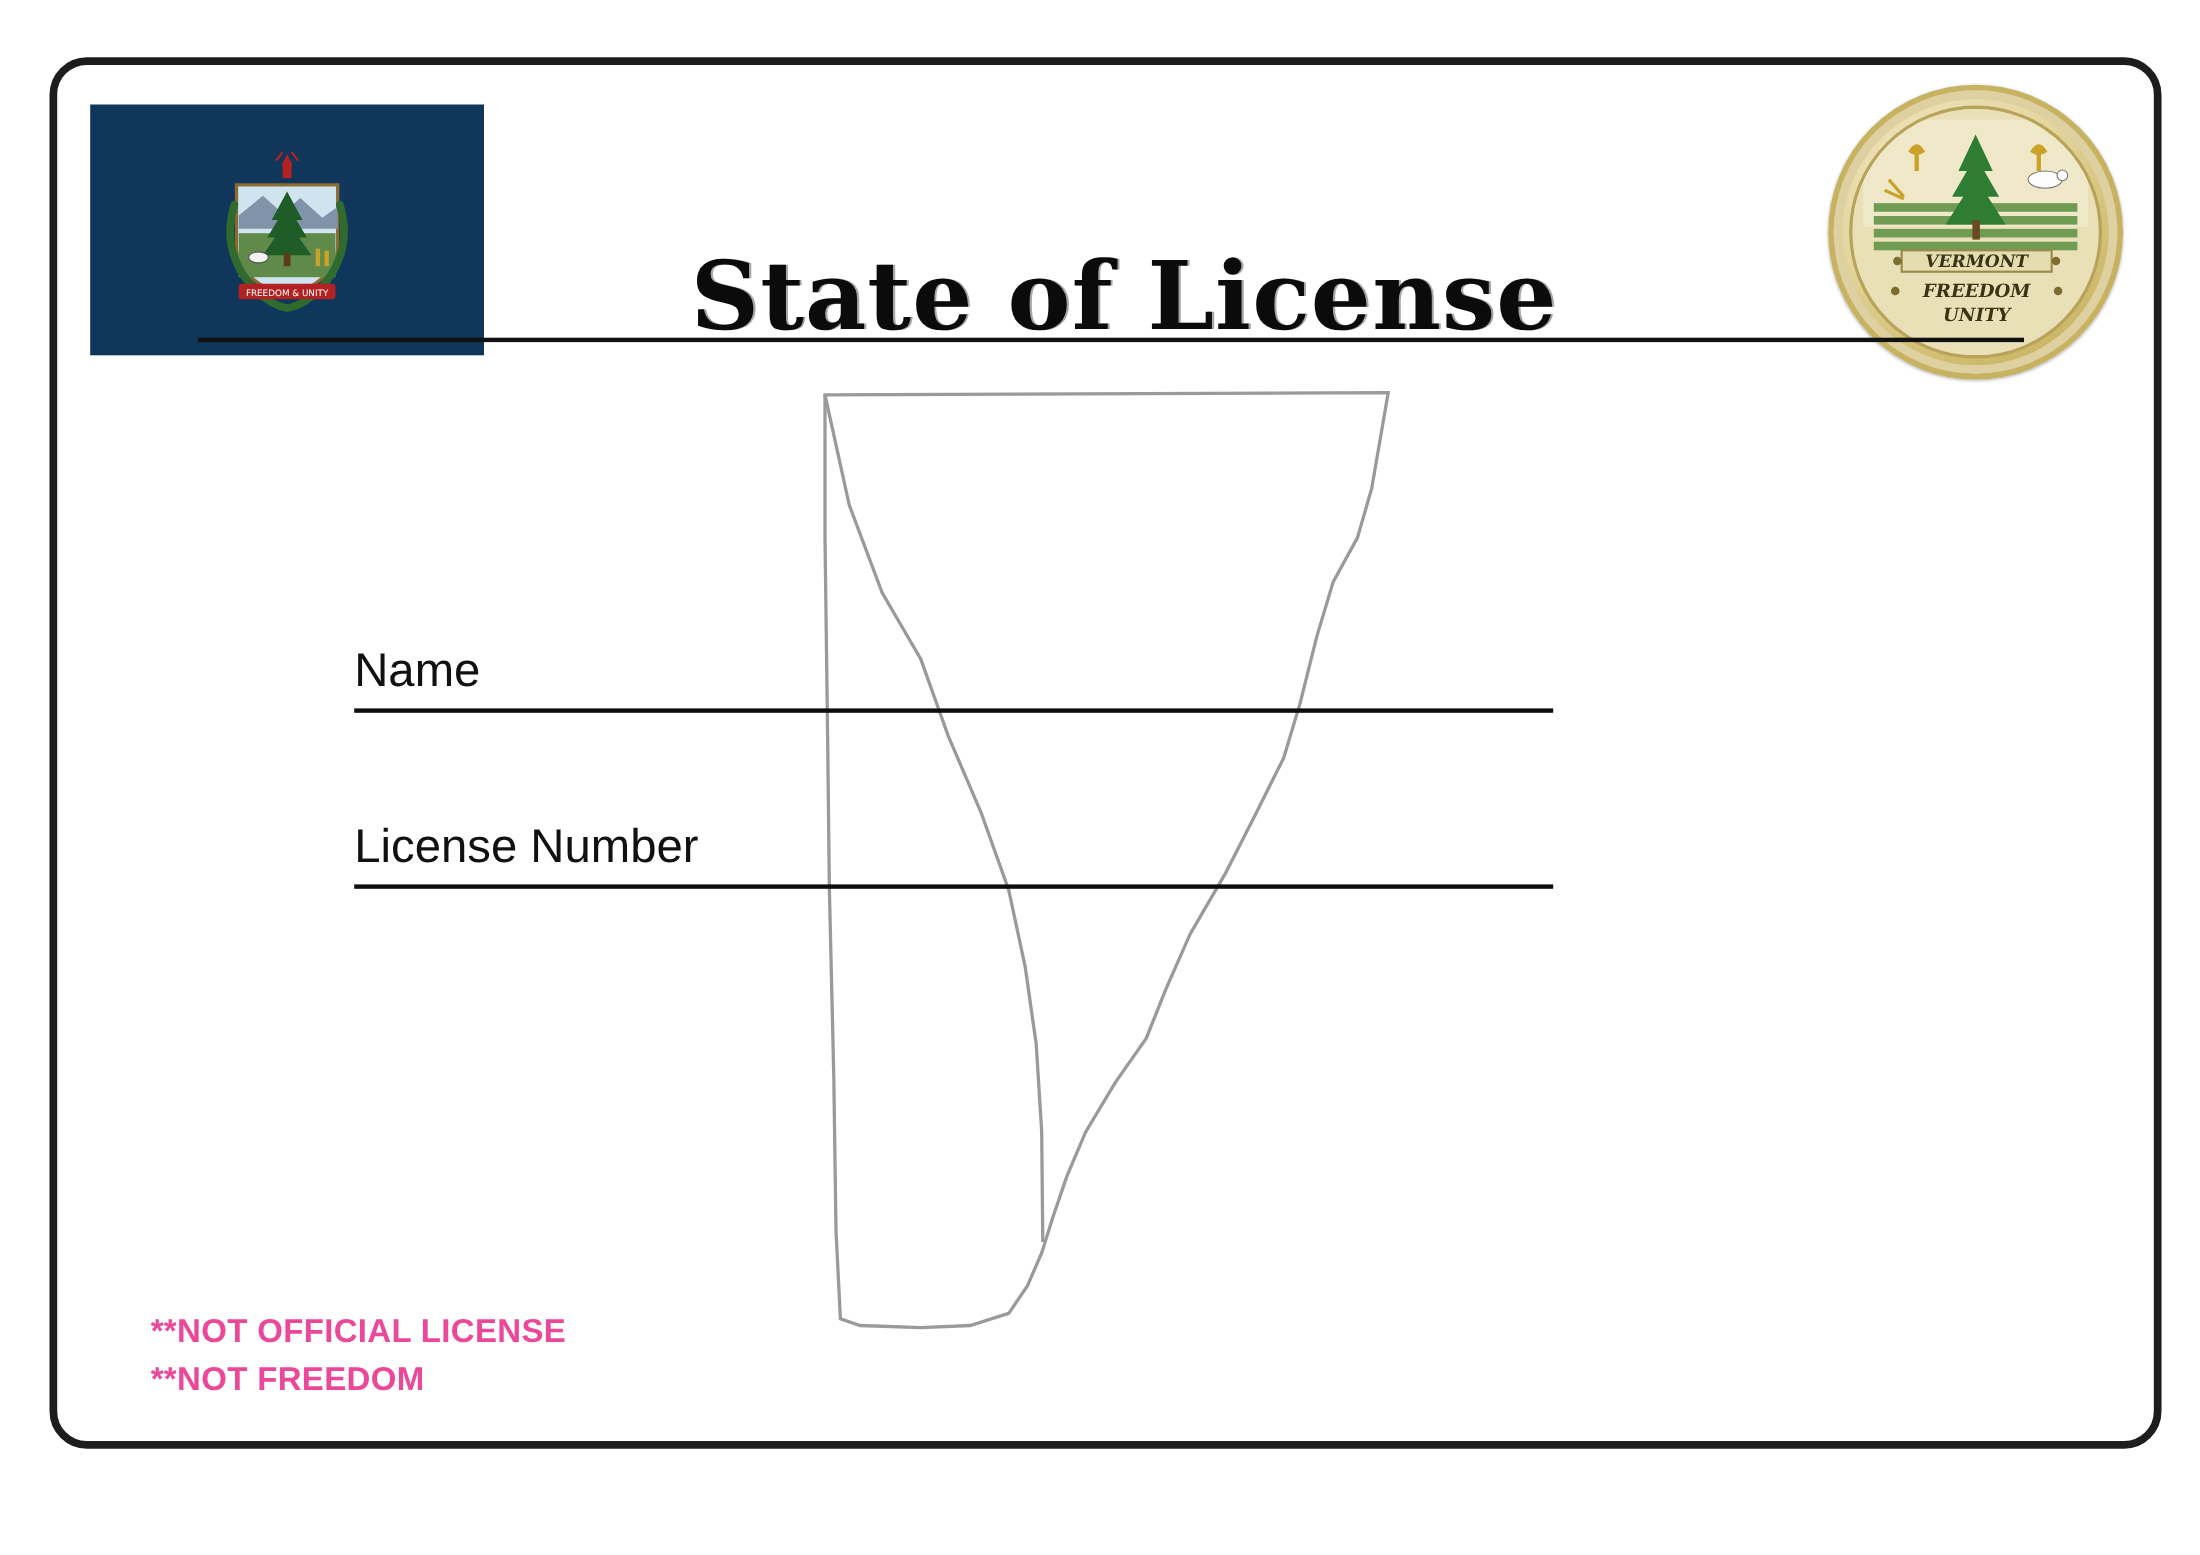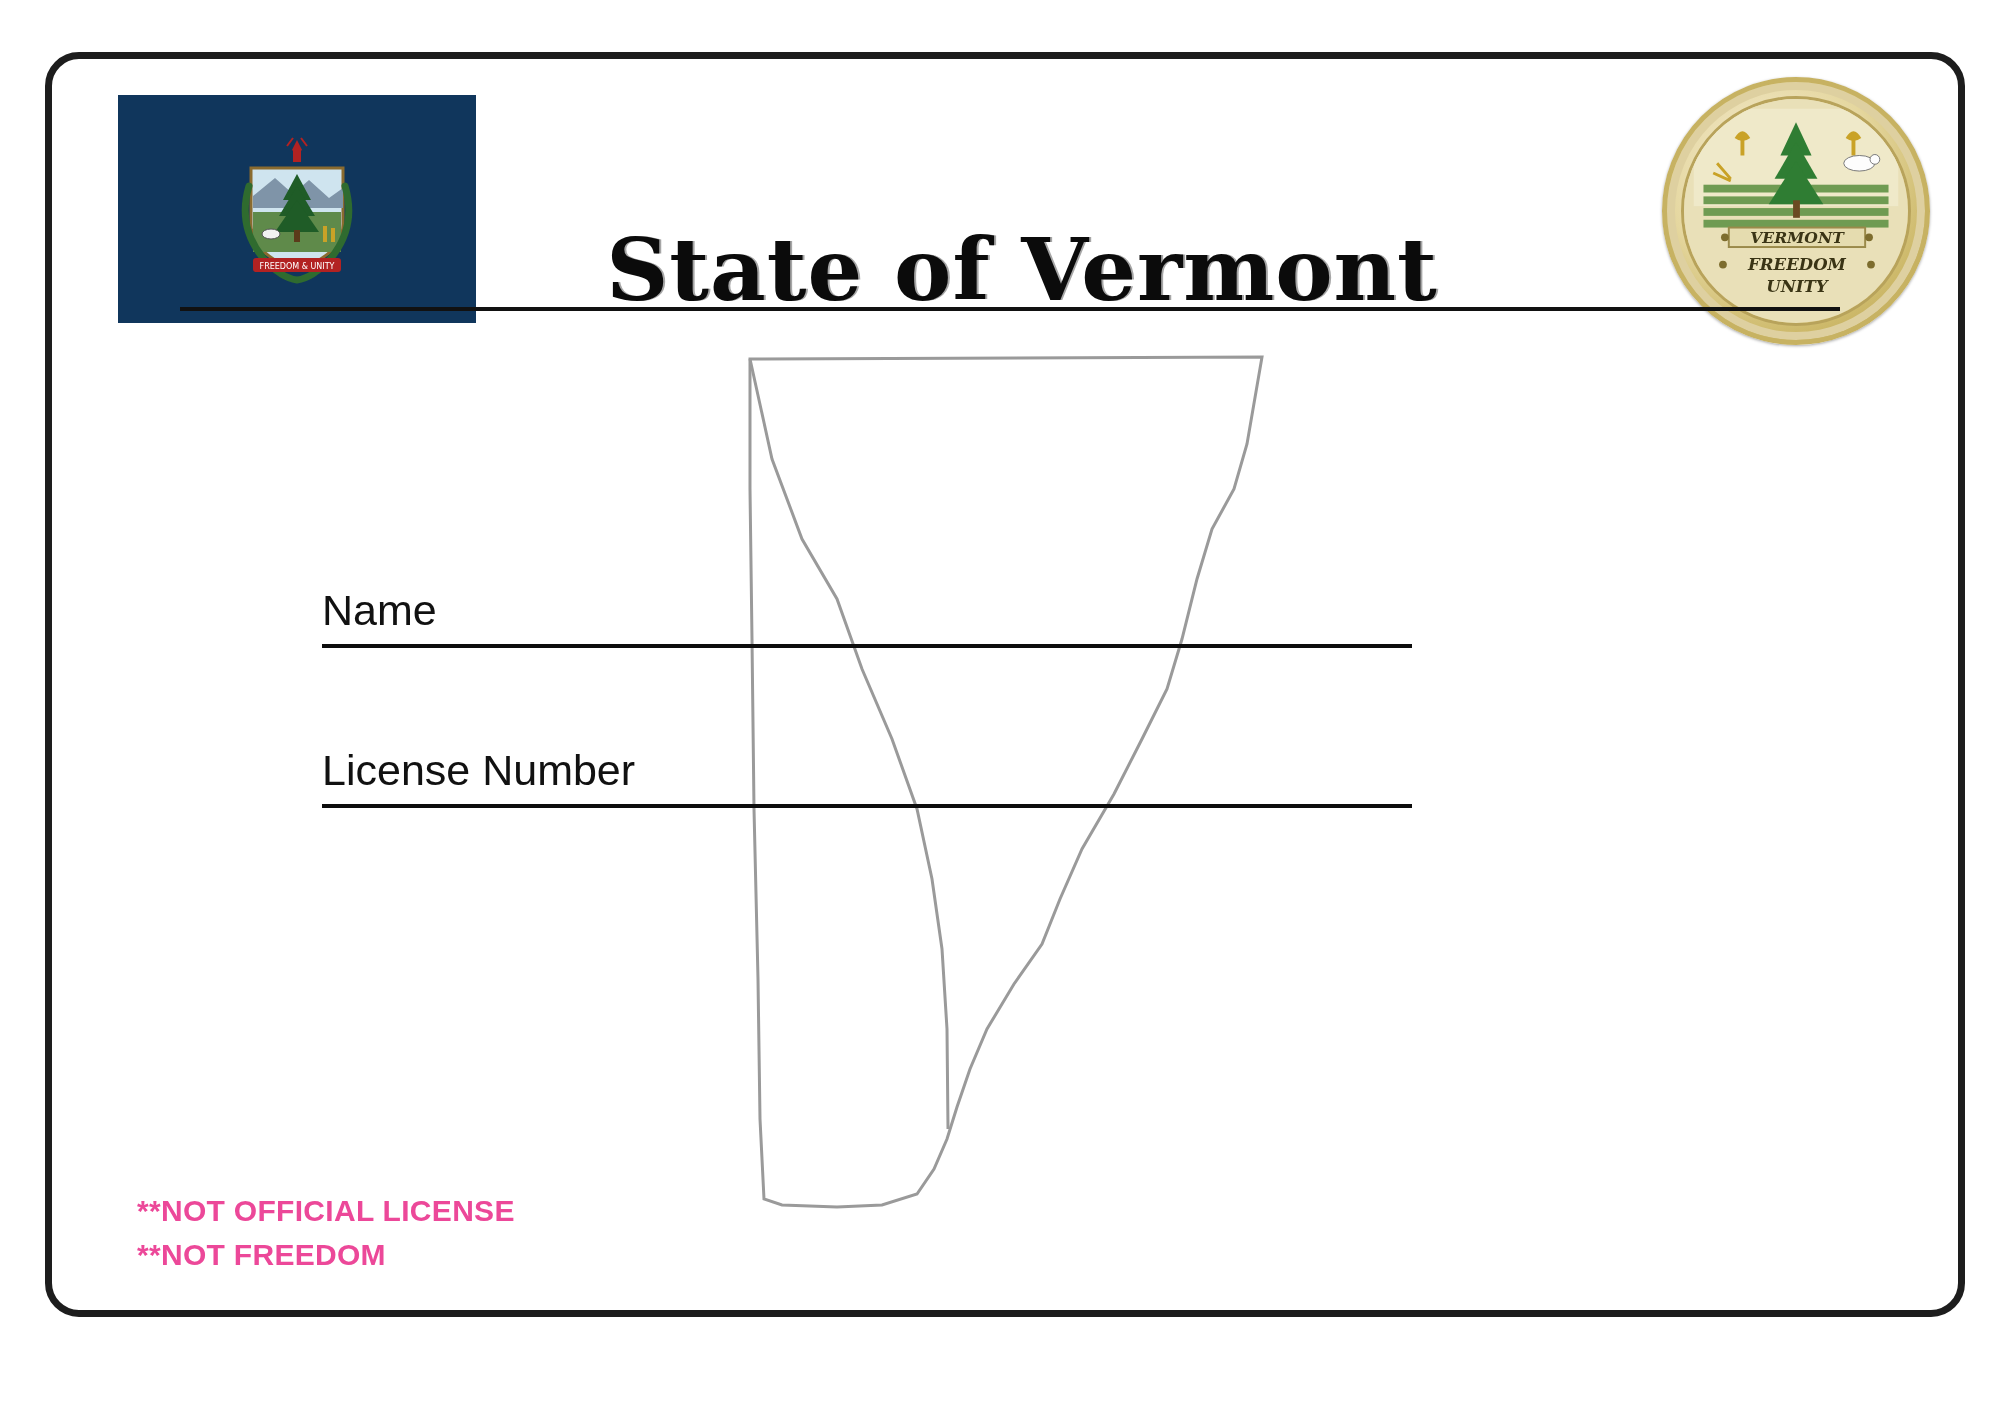--- a/index.html
+++ b/index.html
@@ -45,21 +45,20 @@
 
   
   .flag {
     position: absolute;
     left: 30px;
     top: 36px;
     width: 358px;
     height: 228px;
     background: #10365c;
     overflow: hidden;
-    margin-left: 36px;
   }
   .flag-seal {
     position: absolute;
     left: 50%;
     top: 50%;
     transform: translate(-50%, -50%);
     width: 140px;
     height: 150px;
   }
 
@@ -181,21 +180,21 @@
         <rect x="96" y="92" width="4" height="16" fill="#c9a227"></rect>
         <rect x="104" y="94" width="4" height="14" fill="#c9a227"></rect>
 
         <path d="M22 52 q-12 40 14 72 q18 20 34 22 q16 -2 34 -22 q26 -32 14 -72" stroke="#2f6b2f" stroke-width="7" fill="none" stroke-linecap="round"></path>
 
         <rect x="26" y="124" width="88" height="14" rx="3" fill="#b22222"></rect>
         <text x="70" y="135" font-family="'DejaVu Sans',sans-serif" font-size="8" fill="#ffffff" text-anchor="middle">FREEDOM &amp; UNITY</text>
       </svg>
     </div>
 
-    <div class="title">State of Vermont</div>
+    <div class="title">State of License</div>
 
     <div class="coin">
       <div class="coin-inner">
         <svg viewBox="0 0 230 230" width="100%" height="100%">
           <rect x="0" y="0" width="230" height="230" fill="#e9e0b8"></rect>
 
           <rect x="10" y="10" width="210" height="100" fill="#efe9c9"></rect>
 
           <g fill="#6f9b52">
             <rect x="20" y="88" width="190" height="8"></rect>

